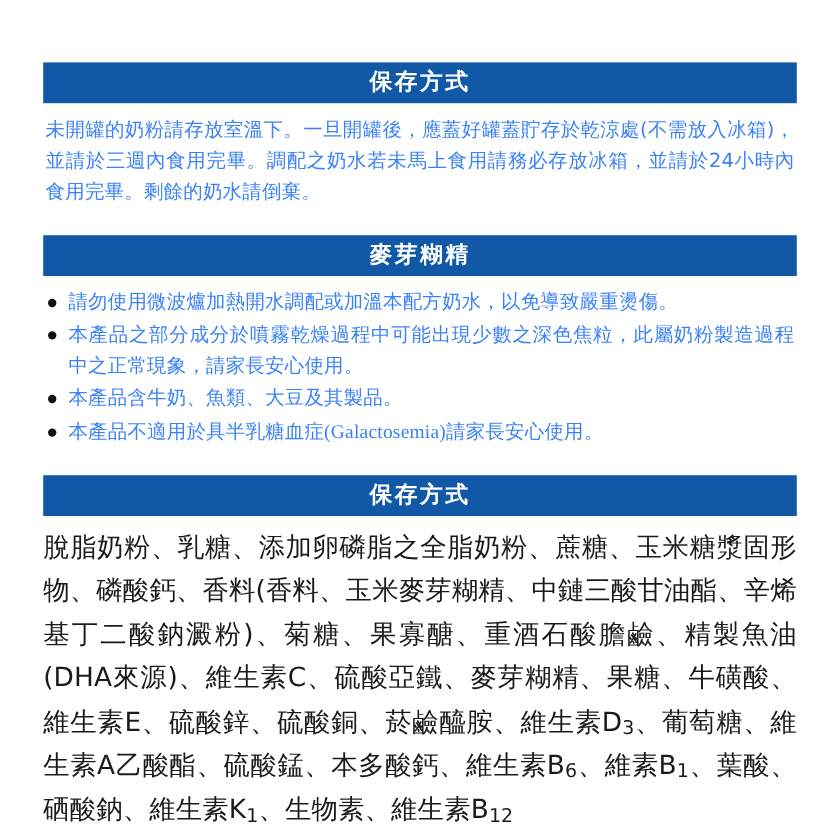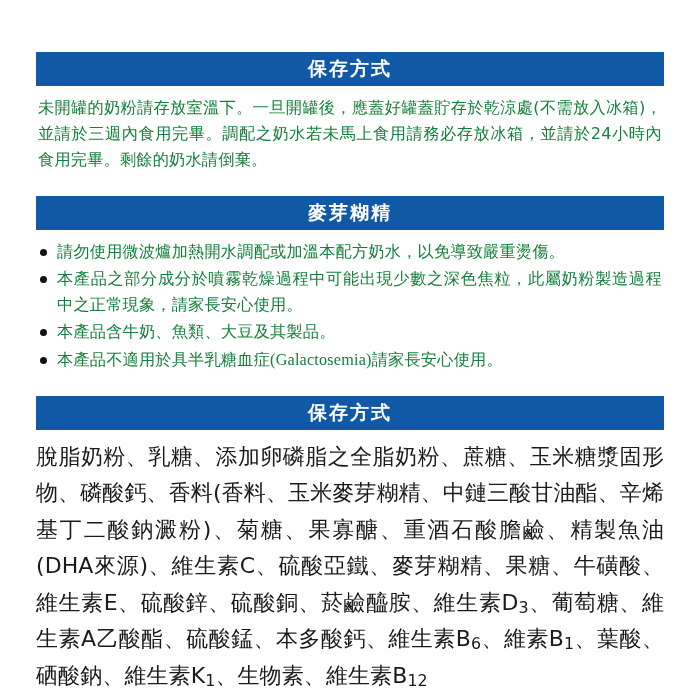--- a/index.html
+++ b/index.html
@@ -32,21 +32,21 @@
     font-weight: bold;
     font-size: 19px;
     letter-spacing: 2px;
     line-height: 1.0;
     padding: 7px 0 8px 0;
   }
   .section-body {
     padding: 9px 2px 0 2px;
     font-size: 16.2px;
     line-height: 1.62;
-    color: #15803d;
+    color: #3b82f6;
     letter-spacing: 0.2px;
   }
   .para {
     margin: 0;
     text-align: justify;
   }
   ul.bullets {
     margin: 0;
     padding: 0;
     list-style: none;

